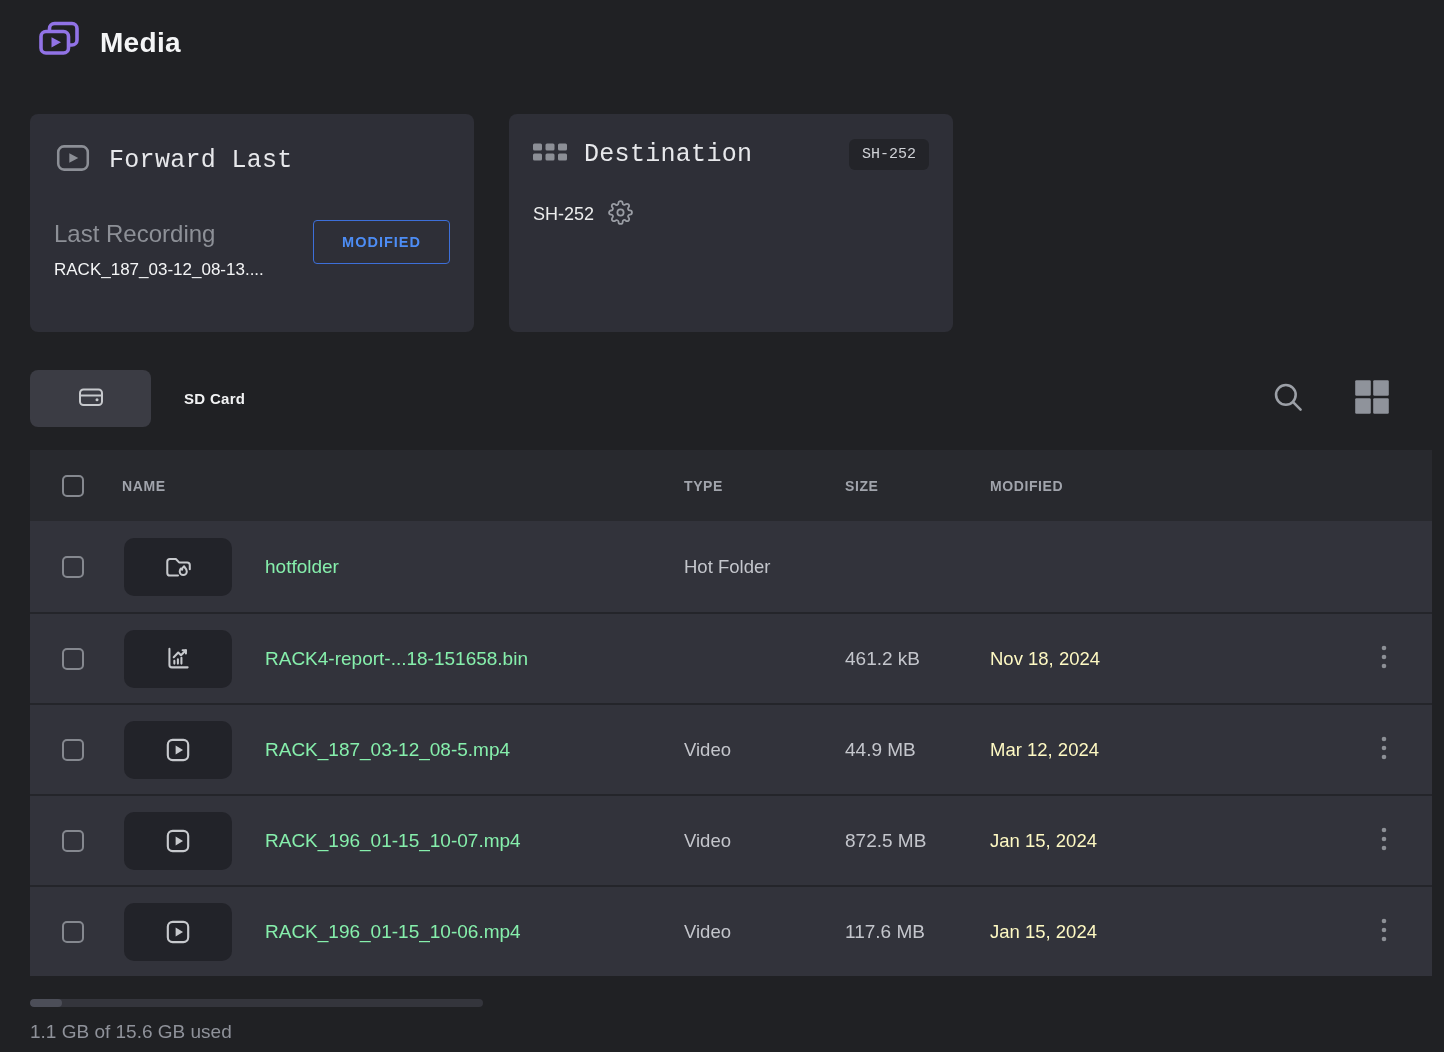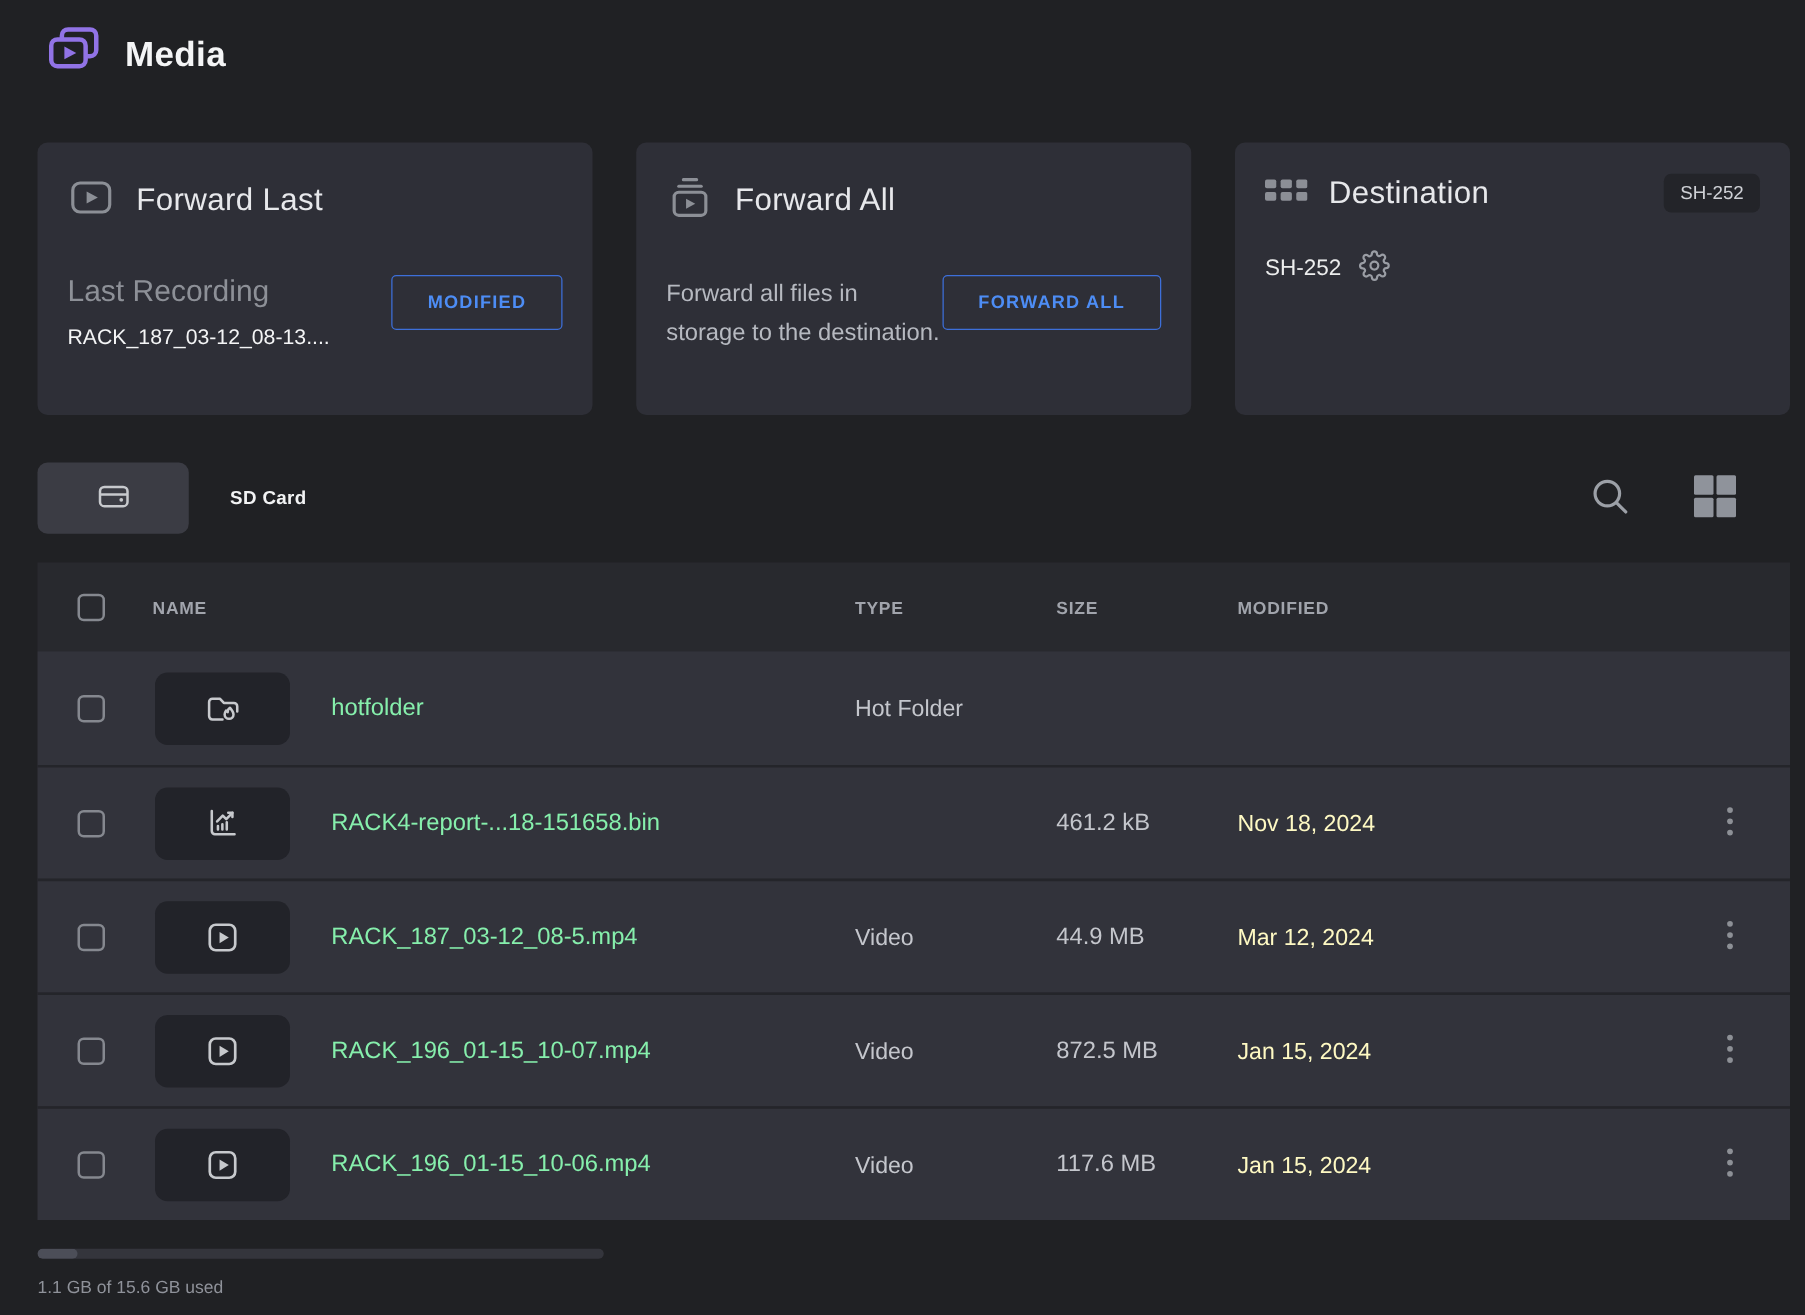--- a/index.html
+++ b/index.html
@@ -7,21 +7,21 @@
        font-family:"Liberation Sans",sans-serif;color:#e6e7ea;overflow:hidden;}
 
   
   .app-header{position:absolute;left:36px;top:18px;display:flex;align-items:center;gap:18px;}
   .app-title{font-size:28px;font-weight:700;color:#f4f5f6;letter-spacing:.3px;}
 
   
   .cards{position:absolute;left:30px;top:114px;width:1402px;display:flex;gap:35px;}
   .card{width:444px;height:218px;background:#2e2f37;border-radius:8px;box-sizing:border-box;
         padding:25px 24px;}
-  .card-head{display:flex;align-items:center;gap:17px;}
+  .card-head{display:flex;align-items:center;gap:17px;font-family:Liberation Mono, monospace;}
   .card-title{font-size:25px;font-weight:500;color:#e7e8eb;letter-spacing:.3px;flex:1;}
   .card-badge{background:#232429;color:#cfd1d6;font-size:15px;font-weight:500;
               padding:7px 13px;border-radius:6px;}
   .card-body{margin-top:38px;display:flex;justify-content:space-between;align-items:flex-start;}
   .muted-label{font-size:24px;color:#8d9097;}
   .card-value{font-size:17px;color:#f4f5f6;margin-top:12px;}
   .card-desc{font-size:19px;line-height:1.65;color:#b6b9c0;width:232px;margin:0;}
   .btn-outline{background:transparent;border:1px solid #3d6fd9;color:#4d8df5;
                font-family:"Liberation Sans",sans-serif;font-size:14.5px;font-weight:700;
                letter-spacing:1px;border-radius:4px;padding:13px 28px;cursor:pointer;white-space:nowrap;}
@@ -64,21 +64,21 @@
              display:flex;align-items:center;justify-content:center;}
   .file-tile svg{display:none;}
   .trow.icon-hot-folder svg.svg-hot-folder{display:block;}
   .trow.icon-report svg.svg-report{display:block;}
   .trow.icon-video svg.svg-video{display:block;}
 
   
   .usage-bar{position:absolute;left:30px;top:999px;width:453px;height:8px;background:#34353c;
              border-radius:4px;overflow:hidden;}
   .usage-fill{height:100%;background:#4c4e58;border-radius:4px;width:7%;}
-  .usage-text{position:absolute;left:30px;top:1021px;font-size:14px;color:#8f929a;}
+  .usage-text{position:absolute;left:30px;top:1021px;font-size:19px;color:#8f929a;}
 </style>
 </head>
 <body>
 
 <div class="app">
 
   <div class="app-header">
     <span>
       <svg width="46" height="46" viewBox="0 0 46 46" fill="none" stroke="#9173e6" stroke-width="3.6">
         <rect x="13.5" y="5.5" width="27.5" height="21.5" rx="5"></rect>
@@ -103,37 +103,20 @@
       </div>
       <div class="card-body">
         <div>
           <div class="muted-label">Last Recording</div>
           <div class="card-value">RACK_187_03-12_08-13....</div>
         </div>
         <button class="btn-outline">MODIFIED</button>
       </div>
     </div>
 
-    <div class="card">
-      <div class="card-head">
-        <span>
-          <svg width="38" height="38" viewBox="0 0 36 36" fill="none" stroke="#8c8f96" stroke-width="2.4" stroke-linecap="round">
-            <line x1="13" y1="4.5" x2="23" y2="4.5"></line>
-            <line x1="9.5" y1="9.5" x2="26.5" y2="9.5"></line>
-            <rect x="6" y="14" width="24" height="17.5" rx="3.5"></rect>
-            <path d="M15 19 l7 3.8 -7 3.8 z" fill="#8c8f96" stroke="none"></path>
-          </svg>
-        </span>
-        <span class="card-title">Forward All</span>
-      </div>
-      <div class="card-body">
-        <p class="card-desc">Forward all files in storage to the destination.</p>
-        <button class="btn-outline">FORWARD ALL</button>
-      </div>
-    </div>
 
     <div class="card">
       <div class="card-head">
         <span>
           <svg width="34" height="24" viewBox="0 0 34 23" fill="#8c8f96">
             <rect x="0" y="3" width="9" height="7" rx="1.5"></rect>
             <rect x="12.5" y="3" width="9" height="7" rx="1.5"></rect>
             <rect x="25" y="3" width="9" height="7" rx="1.5"></rect>
             <rect x="0" y="13" width="9" height="7" rx="1.5"></rect>
             <rect x="12.5" y="13" width="9" height="7" rx="1.5"></rect>

